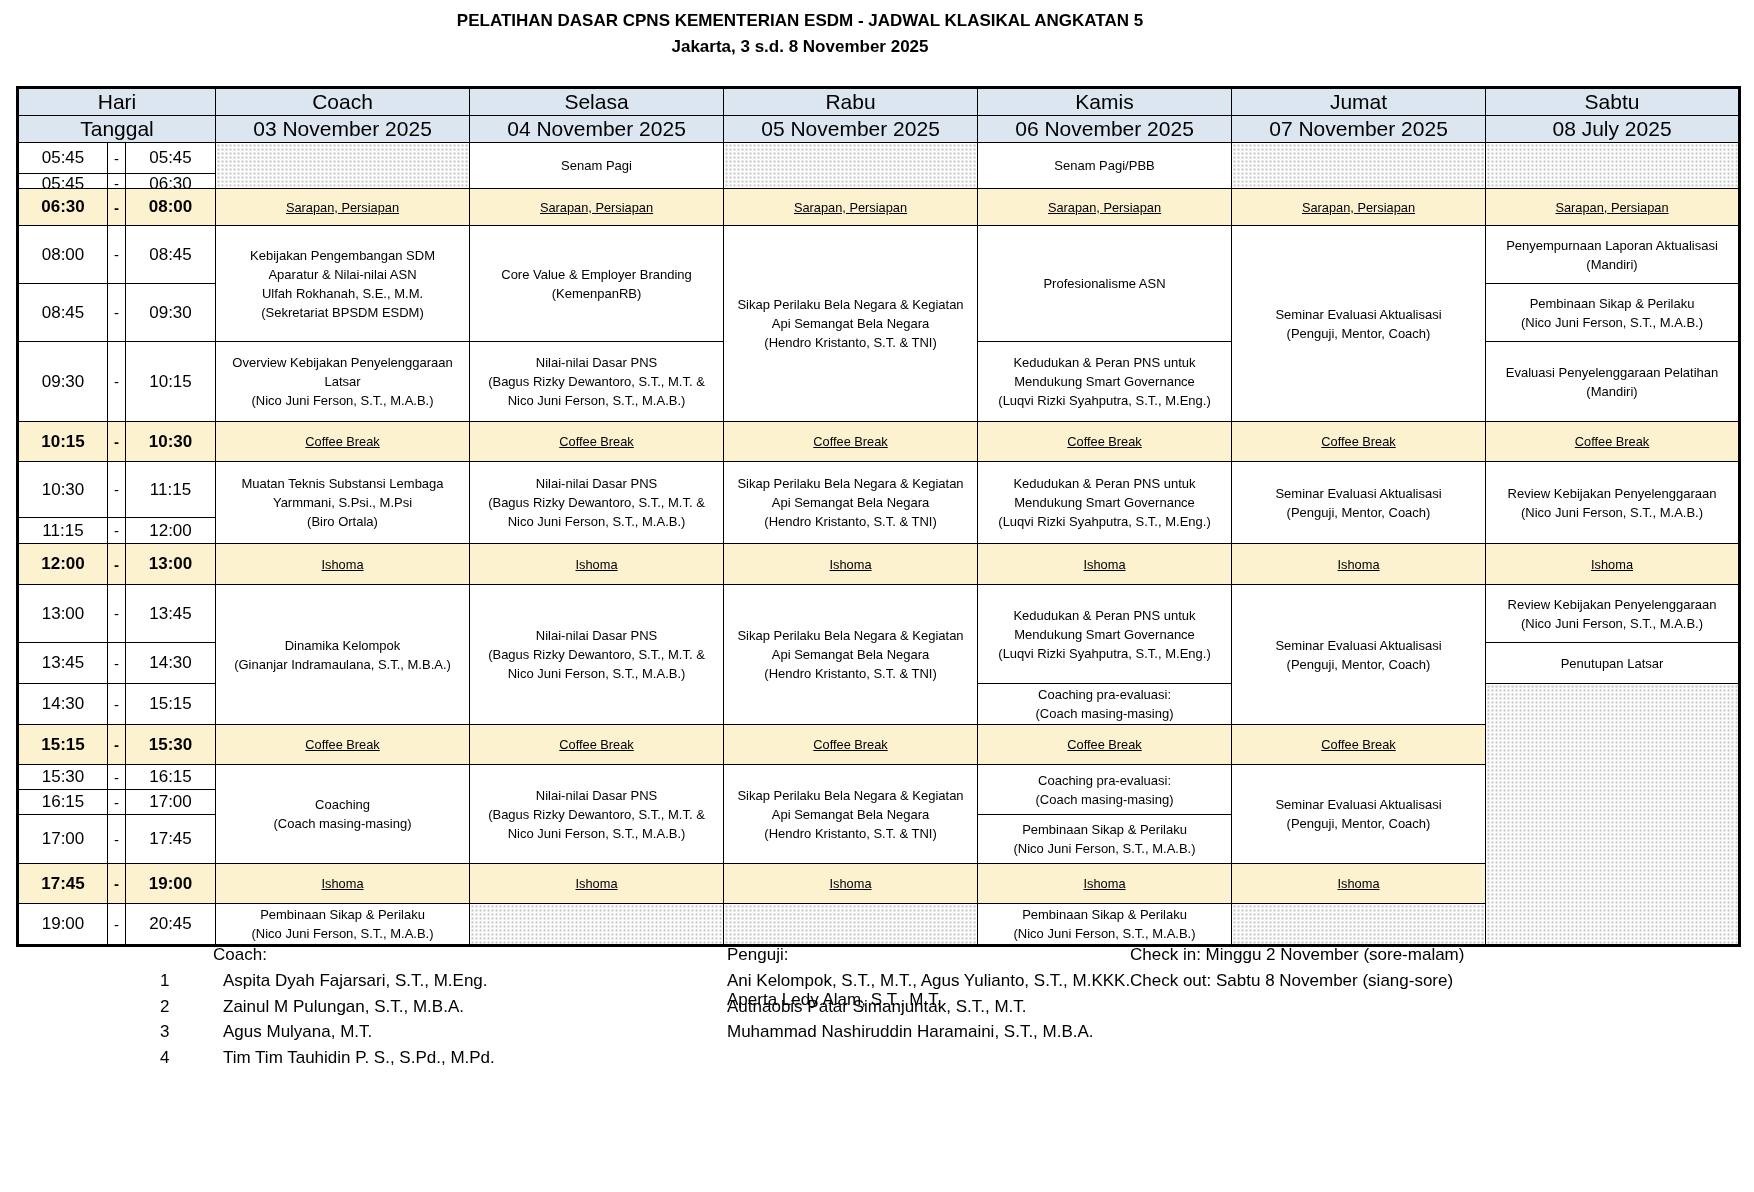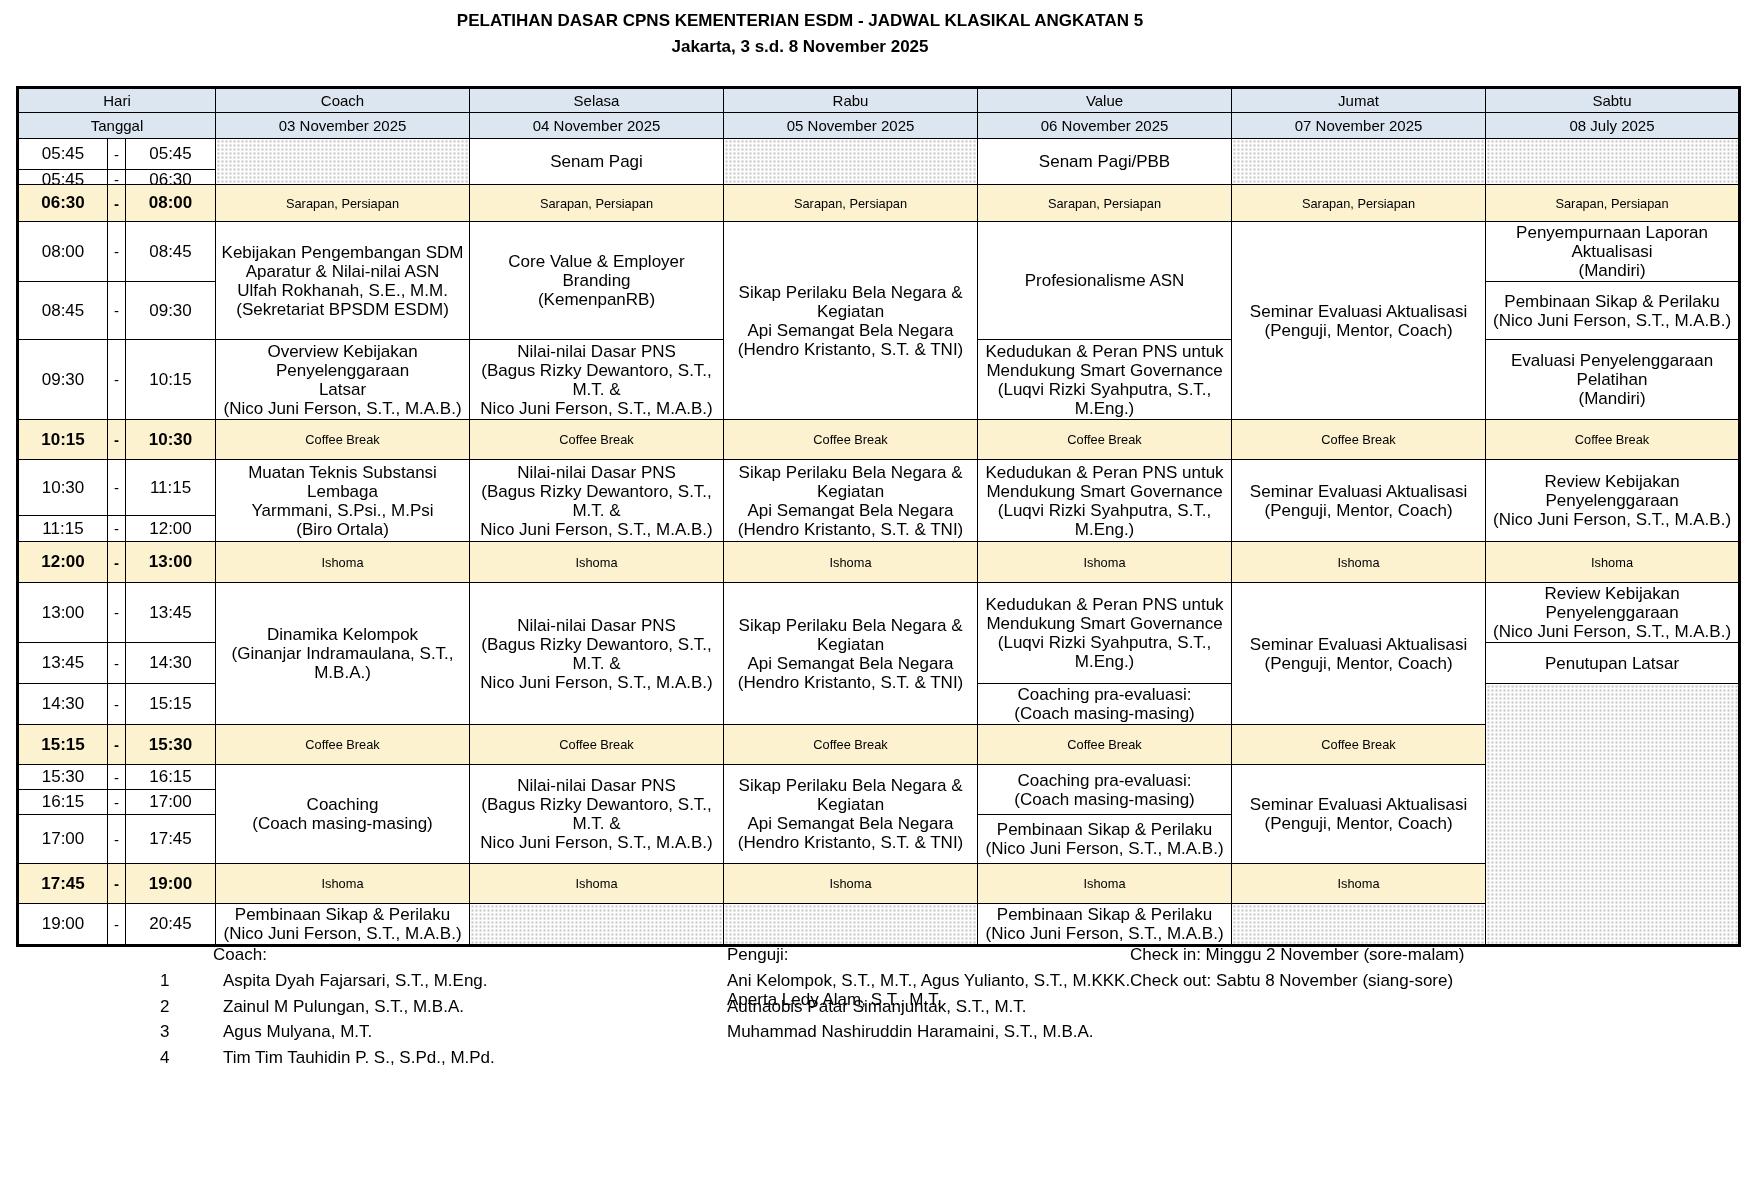--- a/index.html
+++ b/index.html
@@ -13,25 +13,25 @@
   
   table.sched{
     position:absolute;left:16px;top:86px;width:1722px;
     border-collapse:collapse;table-layout:fixed;
     border:3px solid #000;
   }
   table.sched th,table.sched td{
     border:1.8px solid #000;padding:1px 3px;overflow:hidden;
     text-align:center;vertical-align:middle;
   }
-  th.hd{background:#DCE6F1;font-weight:normal;font-size:15px;}
+  th.hd{background:#DCE6F1;font-weight:normal;font-size:21px;}
   td.tm{font-size:17px;}
   td.dash{font-size:15px;}
-  td.sess{font-size:17px;line-height:19px;white-space:pre-line;background:#fff;}
-  td.break{background:#FDF2D0;font-size:12.8px;}
+  td.sess{font-size:13px;line-height:19px;white-space:pre-line;background:#fff;}
+  td.break{background:#FDF2D0;font-size:12.8px;text-decoration:underline;}
   td.empty{
     background-color:#fdfdfd;
     background-image:radial-gradient(#c4c4c4 0.9px, transparent 1px);
     background-size:4px 4px;
   }
   tr.brow td.tm,tr.brow td.dash{background:#FDF2D0;font-weight:bold;}
   .clipbox{height:14px;overflow:hidden;line-height:19px;font-size:17px;}
   
   .fline{position:absolute;font-size:17px;line-height:26px;white-space:nowrap;}
   .no{display:inline-block;width:63px;padding-left:10px;}
@@ -56,21 +56,21 @@
       <col style="width:254px">
       <col style="width:254px">
   </colgroup>
 
   <tbody>
       <tr style="height:25px">
     <th class="hd" colspan="3">Hari</th>
     <th class="hd">Coach</th>
     <th class="hd">Selasa</th>
     <th class="hd">Rabu</th>
-    <th class="hd">Value</th>
+    <th class="hd">Kamis</th>
     <th class="hd">Jumat</th>
     <th class="hd">Sabtu</th>
   </tr>
   <tr style="height:26px">
     <th class="hd" colspan="3">Tanggal</th>
     <th class="hd">03 November 2025</th>
     <th class="hd">04 November 2025</th>
     <th class="hd">05 November 2025</th>
     <th class="hd">06 November 2025</th>
     <th class="hd">07 November 2025</th>

